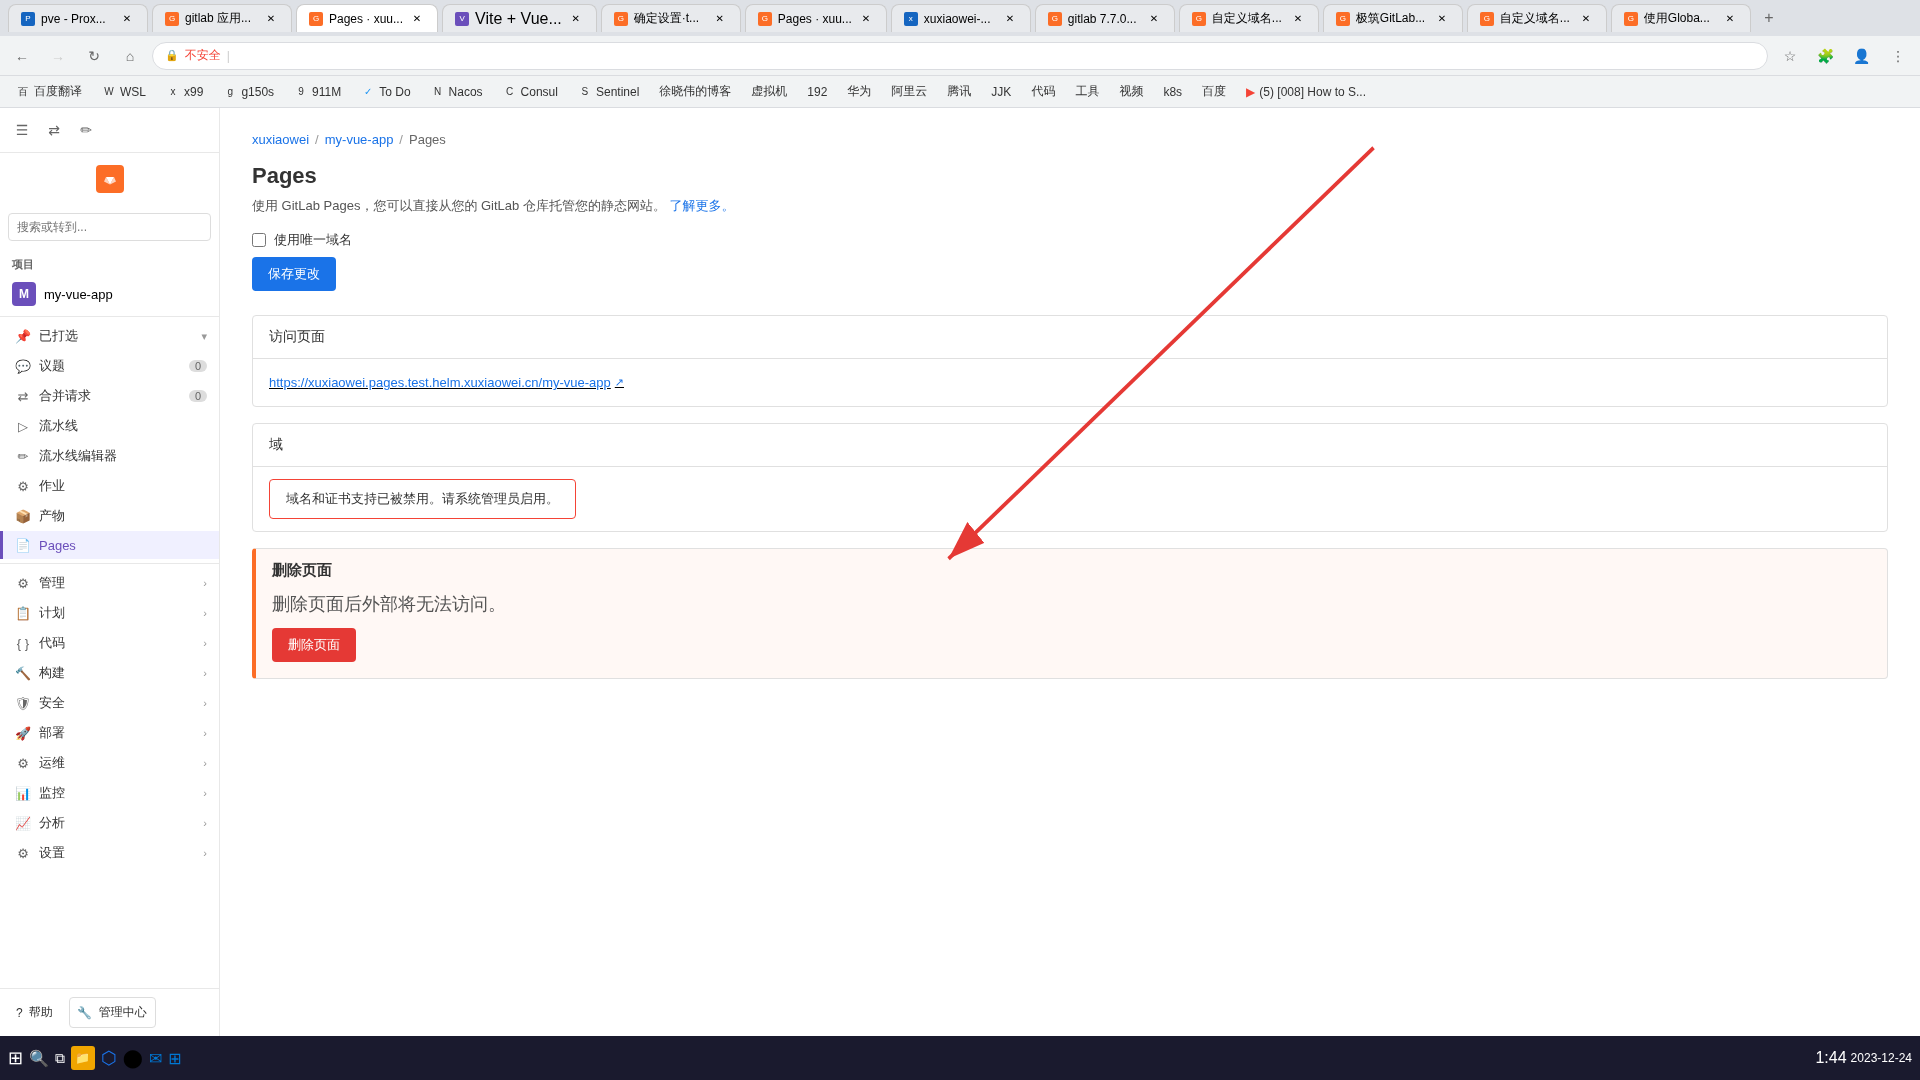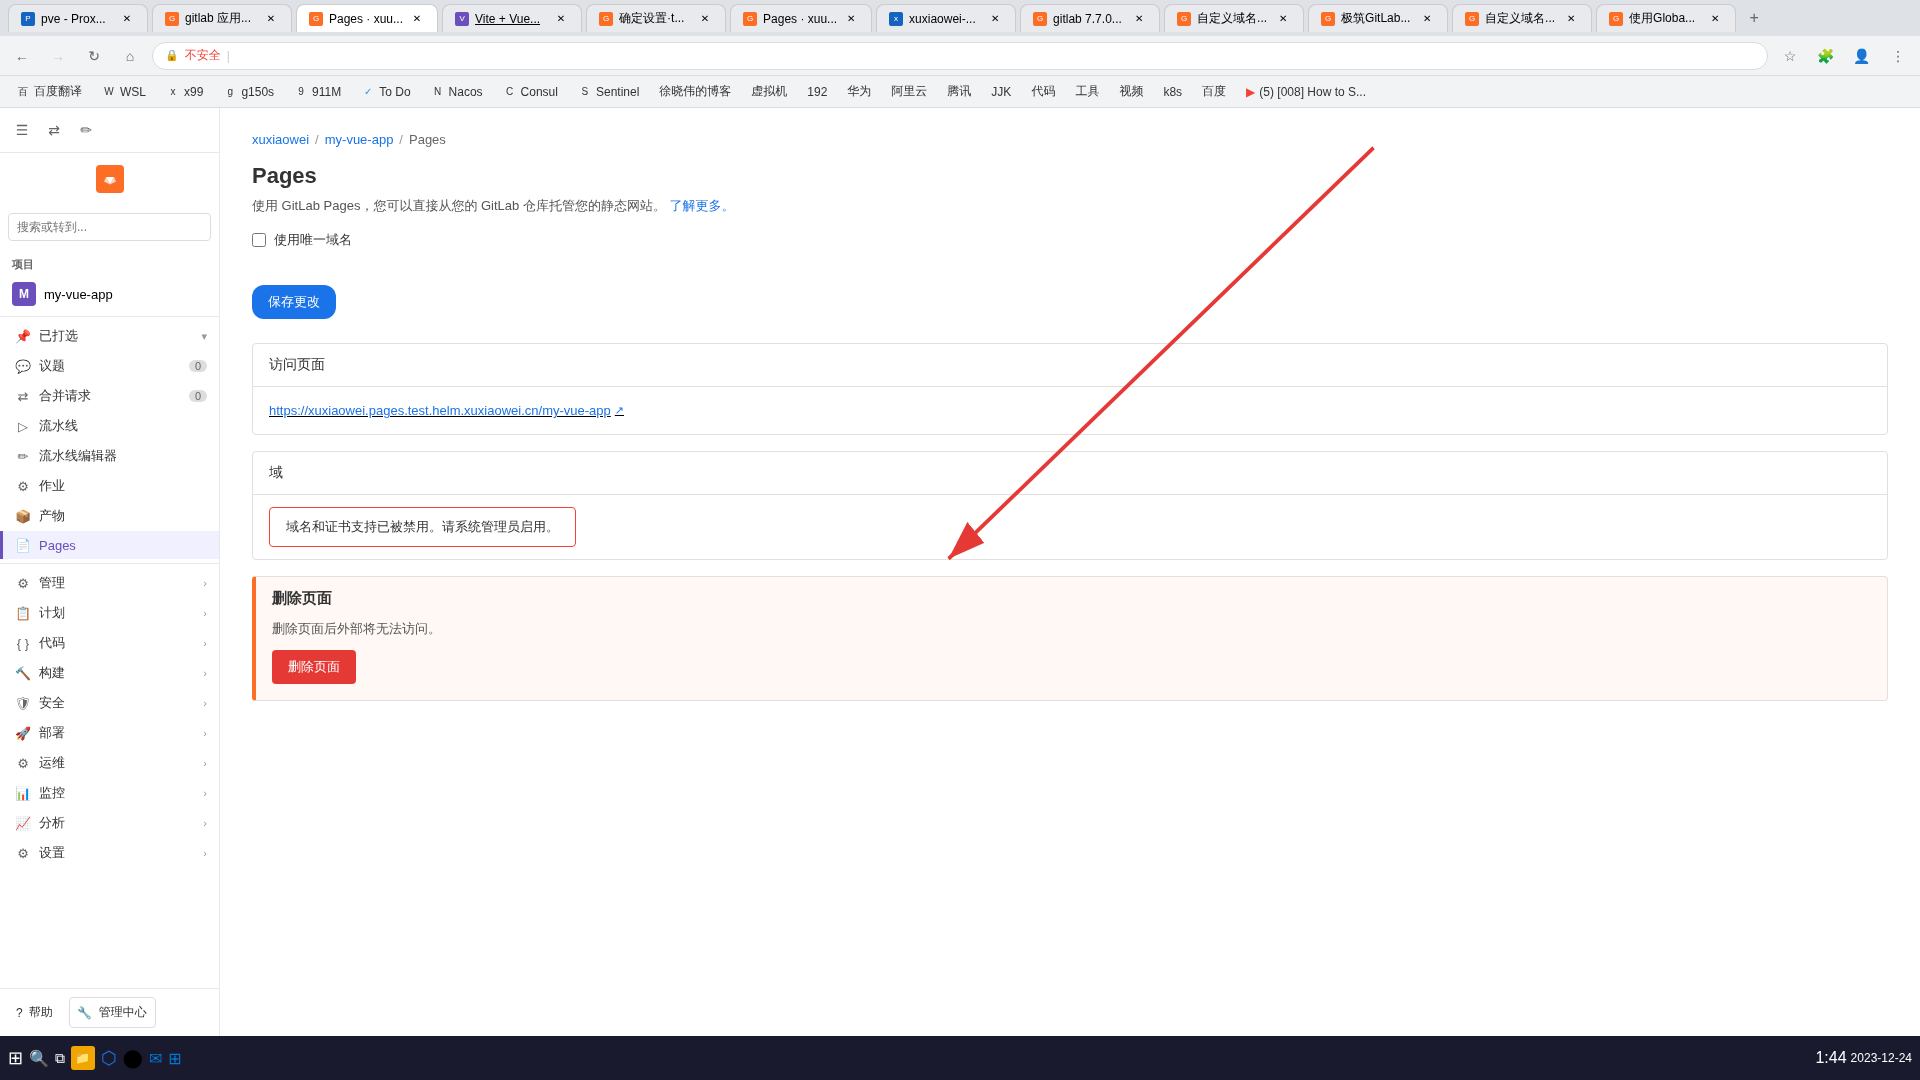--- a/index.html
+++ b/index.html
@@ -61,42 +61,42 @@
 
     
     .main { flex: 1; overflow-y: auto; background: #fff; padding: 24px 32px; }
     .breadcrumb { display: flex; align-items: center; gap: 6px; font-size: 13px; color: #666; margin-bottom: 16px; }
     .breadcrumb a { color: #1a73e8; text-decoration: none; }
     .breadcrumb-sep { color: #999; }
     .page-title { font-size: 22px; font-weight: 600; color: #333; margin-bottom: 8px; }
     .page-desc { font-size: 13px; color: #555; margin-bottom: 16px; }
     .page-desc a { color: #1a73e8; text-decoration: none; }
 
-    .form-section { margin-bottom: 36px; }
+    .form-section { margin-bottom: 8px; }
     .checkbox-row { display: flex; align-items: center; gap: 8px; margin-bottom: 8px; }
     .checkbox-row input[type="checkbox"] { width: 14px; height: 14px; }
     .checkbox-label { font-size: 13px; font-weight: 500; color: #333; }
     .checkbox-hint { font-size: 12px; color: #666; margin-left: 22px; }
 
-    .save-btn { background: #1a73e8; color: white; border: none; border-radius: 12px; padding: 8px 16px; font-size: 13px; cursor: pointer; font-weight: 500; }
+    .save-btn { background: #1a73e8; color: white; border: none; border-radius: 4px; padding: 8px 16px; font-size: 13px; cursor: pointer; font-weight: 500; }
 
     .section-card { border: 1px solid #e0e0e0; border-radius: 4px; margin-bottom: 16px; overflow: hidden; }
     .section-card-header { padding: 12px 16px; font-size: 14px; font-weight: 500; color: #333; border-bottom: 1px solid #e0e0e0; }
     .section-card-body { padding: 16px; text-decoration: underline; }
     .section-link { color: #1a73e8; text-decoration: none; font-size: 13px; display: flex; align-items: center; gap: 4px; }
     .external-icon { font-size: 11px; }
 
     .domain-section { padding: 12px 16px; }
     .error-box { border: 1px solid #f44336; border-radius: 4px; padding: 10px 16px; background: #fff; display: inline-block; }
     .error-text { color: #333; font-size: 13px; }
 
     .danger-section { border: 1px solid #e0e0e0; border-radius: 4px; border-left: 4px solid #fc6d26; margin-bottom: 16px; background: #fff8f5; }
     .danger-section-title { font-size: 15px; font-weight: 600; color: #333; padding: 12px 16px; }
     .danger-section-body { padding: 0 16px 16px; }
-    .danger-section-desc { font-size: 13px; color: #555; margin-bottom: 12px; }
+    .danger-section-desc { font-size: 18px; color: #555; margin-bottom: 12px; }
     .delete-btn { background: #e53935; color: white; border: none; border-radius: 4px; padding: 8px 16px; font-size: 13px; cursor: pointer; font-weight: 500; }
 
     .page-content-wrapper { position: relative; flex: 1; overflow: hidden; }
     .arrow-svg { position: absolute; top: 0; left: 0; width: 100%; height: 100%; pointer-events: none; z-index: 100; }
   </style>
 </head>
 <body>
 
 <div class="browser">
 
@@ -112,21 +112,21 @@
       <span style="font-size:12px;overflow:hidden;white-space:nowrap;text-overflow:ellipsis;">gitlab 应用...</span>
       <div class="tab-close">✕</div>
     </div>
     <div class="tab active">
       <div class="tab-favicon orange">G</div>
       <span style="font-size:12px;overflow:hidden;white-space:nowrap;text-overflow:ellipsis;">Pages · xuu...</span>
       <div class="tab-close">✕</div>
     </div>
     <div class="tab inactive">
       <div class="tab-favicon purple">V</div>
-      <span style="font-size:12px;overflow:hidden;white-space:nowrap;text-overflow:ellipsis;text-decoration:underline;">Vite + Vue...</span>
+      <span style="font-size:16px;overflow:hidden;white-space:nowrap;text-overflow:ellipsis;">Vite + Vue...</span>
       <div class="tab-close">✕</div>
     </div>
     <div class="tab inactive">
       <div class="tab-favicon orange">G</div>
       <span style="font-size:12px;overflow:hidden;white-space:nowrap;text-overflow:ellipsis;">确定设置·t...</span>
       <div class="tab-close">✕</div>
     </div>
     <div class="tab inactive">
       <div class="tab-favicon orange">G</div>
       <span style="font-size:12px;overflow:hidden;white-space:nowrap;text-overflow:ellipsis;">Pages · xuu...</span>

